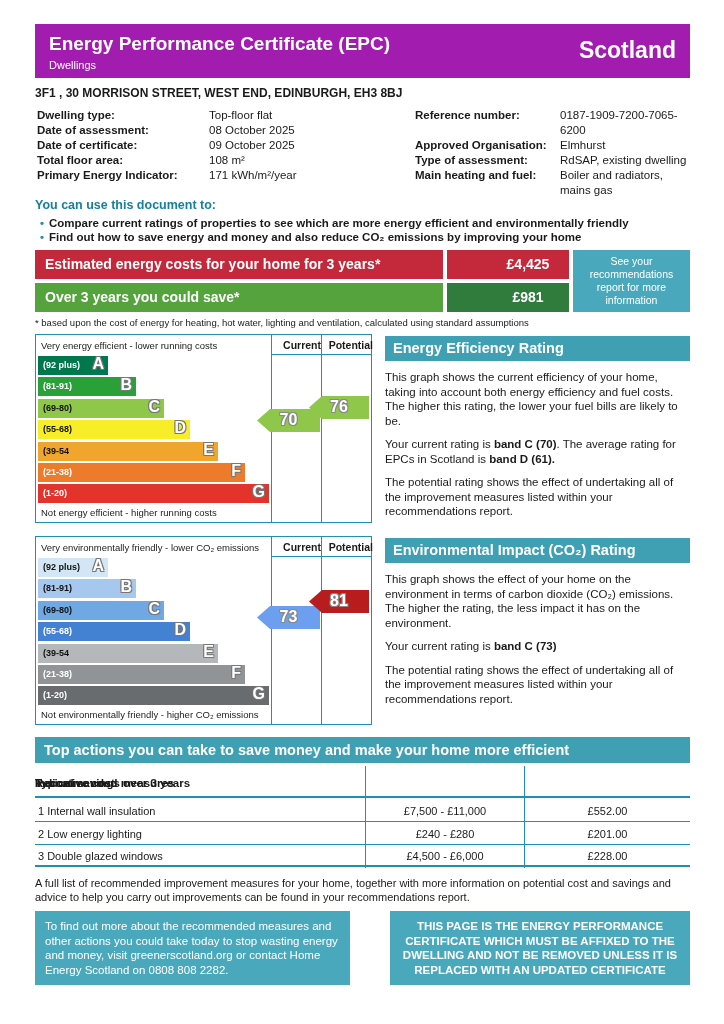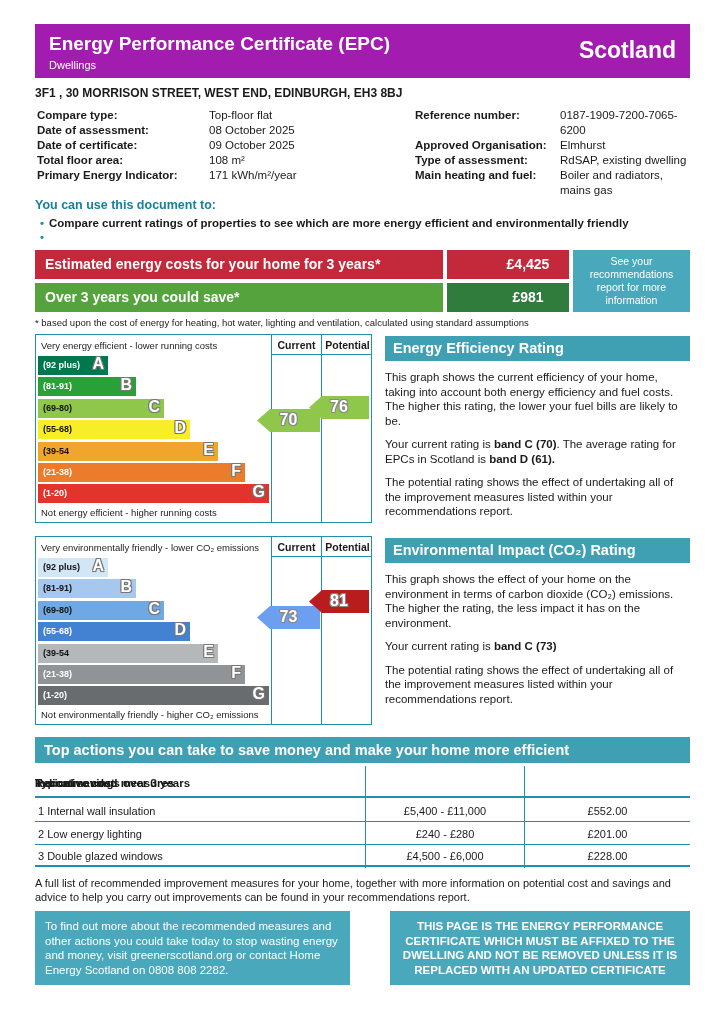--- a/index.html
+++ b/index.html
@@ -39,21 +39,21 @@
   .cost-info { position:absolute; left:538px; top:0; width:117px; height:62px; background:#49a8bc; color:#fff; font-size:10.5px; line-height:13px; text-align:center; display:flex; align-items:center; justify-content:center; padding:2px 4px; }
   .footnote { position:absolute; left:35px; top:317px; font-size:9.5px; }
 
   
   .chart { position:absolute; left:35px; width:337px; height:189px; border:1px solid #2090ad; background:#fff; }
   .chart.energy { top:334px; }
   .chart.co2 { top:536px; }
   .chart .vline { position:absolute; top:0; bottom:0; width:1px; background:#2090ad; }
   .chart .v1 { left:235px; } .chart .v2 { left:285px; }
   .chart .hline { position:absolute; left:235px; right:0; top:19px; height:1px; background:#2090ad; }
-  .chart .colhead { position:absolute; top:4px; font-size:10.5px; font-weight:bold; text-align:center; }
+  .chart .colhead { position:absolute; top:4px; font-size:10.5px; font-weight:bold; text-align:right; }
   .chart .ch-cur { left:236px; width:49px; }
   .chart .ch-pot { left:286px; width:51px; }
   .chart .cap { position:absolute; left:5px; font-size:9.5px; color:#222; }
   .chart .cap.top { top:5px; }
   .chart .cap.bot { top:172px; }
   .bands { position:absolute; left:2px; top:21px; }
   .band-row { position:relative; height:19px; margin-bottom:2.4px; }
   .band-row .range { position:absolute; left:5px; top:4px; font-size:9px; font-weight:bold; color:#111; }
   .band-row .range.lt { color:#fff; }
   .band-row .letter { position:absolute; right:4px; top:-1px; font-size:16px; font-weight:bold; color:#fff;
@@ -102,21 +102,21 @@
     <div class="title">Energy Performance Certificate (EPC)</div>
     <div class="subtitle">Dwellings</div>
     <div class="region">Scotland</div>
   </div>
 
   <div class="address">3F1 , 30 MORRISON STREET, WEST END, EDINBURGH, EH3 8BJ</div>
 
   <div class="details">
     <div class="dcol left">
       <div class="drow">
-          <span class="dlabel">Compare type:</span>
+          <span class="dlabel">Dwelling type:</span>
           <span class="dvalue">Top-floor flat</span>
         </div>
       <div class="drow">
           <span class="dlabel">Date of assessment:</span>
           <span class="dvalue">08 October 2025</span>
         </div>
       <div class="drow">
           <span class="dlabel">Date of certificate:</span>
           <span class="dvalue">09 October 2025</span>
         </div>
@@ -150,20 +150,21 @@
   </div>
 
   <div class="usage-title">You can use this document to:</div>
   <div class="bullets">
     <div class="bullet">
         <span class="dot">•</span>
         <span>Compare current ratings of properties to see which are more energy efficient and environmentally friendly</span>
       </div>
     <div class="bullet">
         <span class="dot">•</span>
+        <span>Find out how to save energy and money and also reduce CO₂ emissions by improving your home</span>
       </div>
   </div>
 
   <div class="costbars">
     <div class="cost-label" style="background: rgb(196, 41, 59);">Estimated energy costs for your home for 3 years*</div>
     <div class="cost-value" style="background: rgb(196, 41, 59);">£4,425</div>
     <div class="cost-label row2" style="background: rgb(84, 163, 60);">Over 3 years you could save*</div>
     <div class="cost-value row2" style="background: rgb(47, 124, 61);">£981</div>
     <div class="cost-info">See your recommendations report for more information</div>
   </div>
@@ -271,21 +272,21 @@
   <div class="atable">
     <div class="avline av1"></div>
     <div class="avline av2"></div>
     <div class="ahead">
       <span class="hc meas">Recommended measures</span>
       <span class="hc cost">Indicative cost</span>
       <span class="hc save">Typical savings over 3 years</span>
     </div>
     <div class="arow r1">
       <span class="c meas">1 Internal wall insulation</span>
-      <span class="c cost">£5,400 - £11,000</span>
+      <span class="c cost">£7,500 - £11,000</span>
       <span class="c save">£552.00</span>
     </div>
     <div class="arow r2">
       <span class="c meas">2 Low energy lighting</span>
       <span class="c cost">£240 - £280</span>
       <span class="c save">£201.00</span>
     </div>
     <div class="arow r3">
       <span class="c meas">3 Double glazed windows</span>
       <span class="c cost">£4,500 - £6,000</span>

